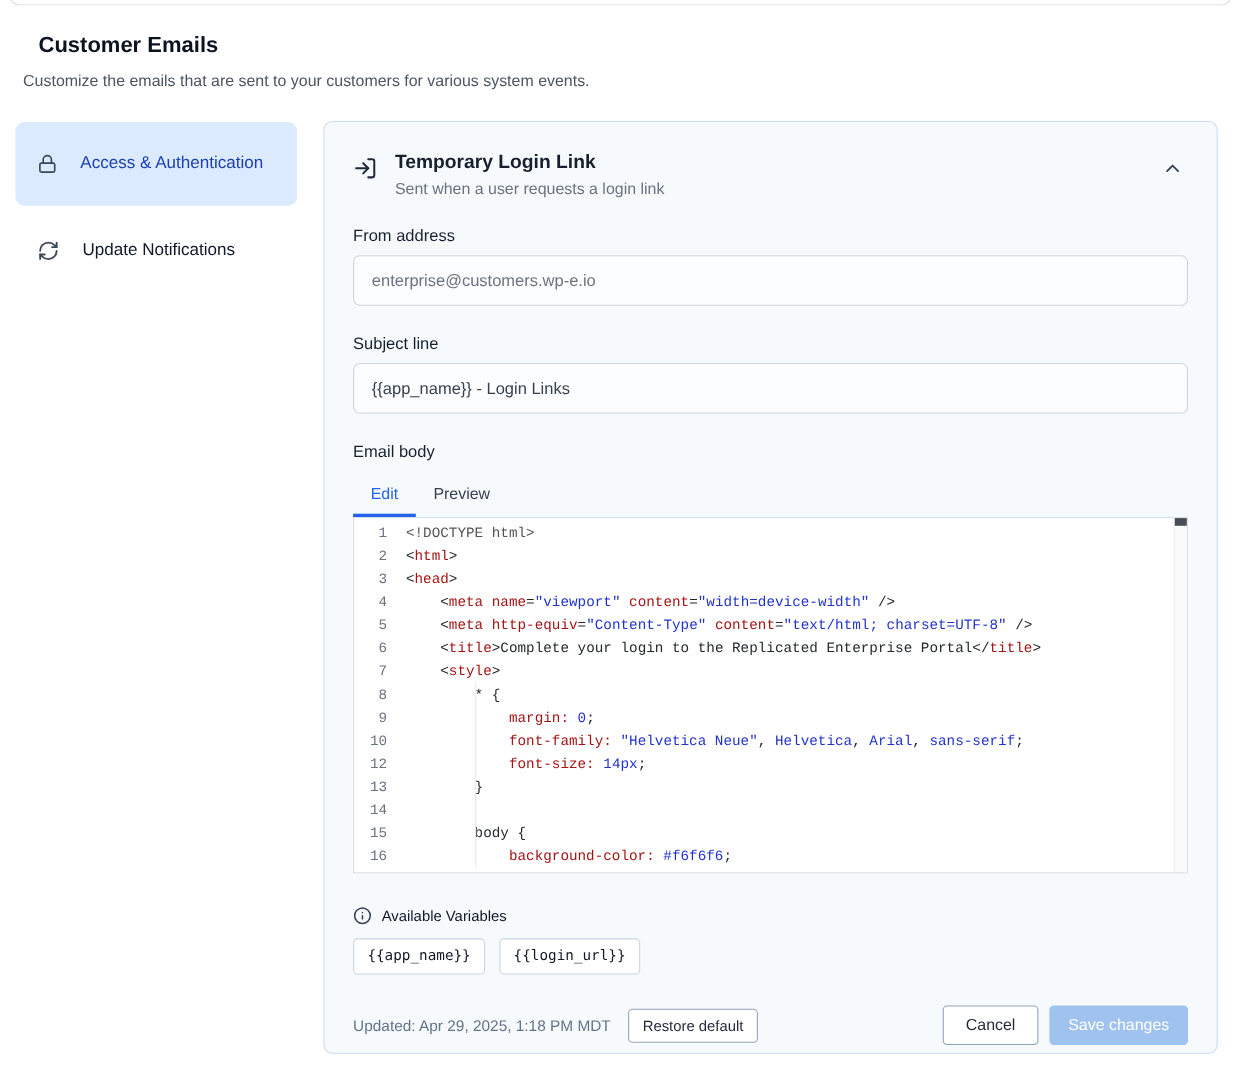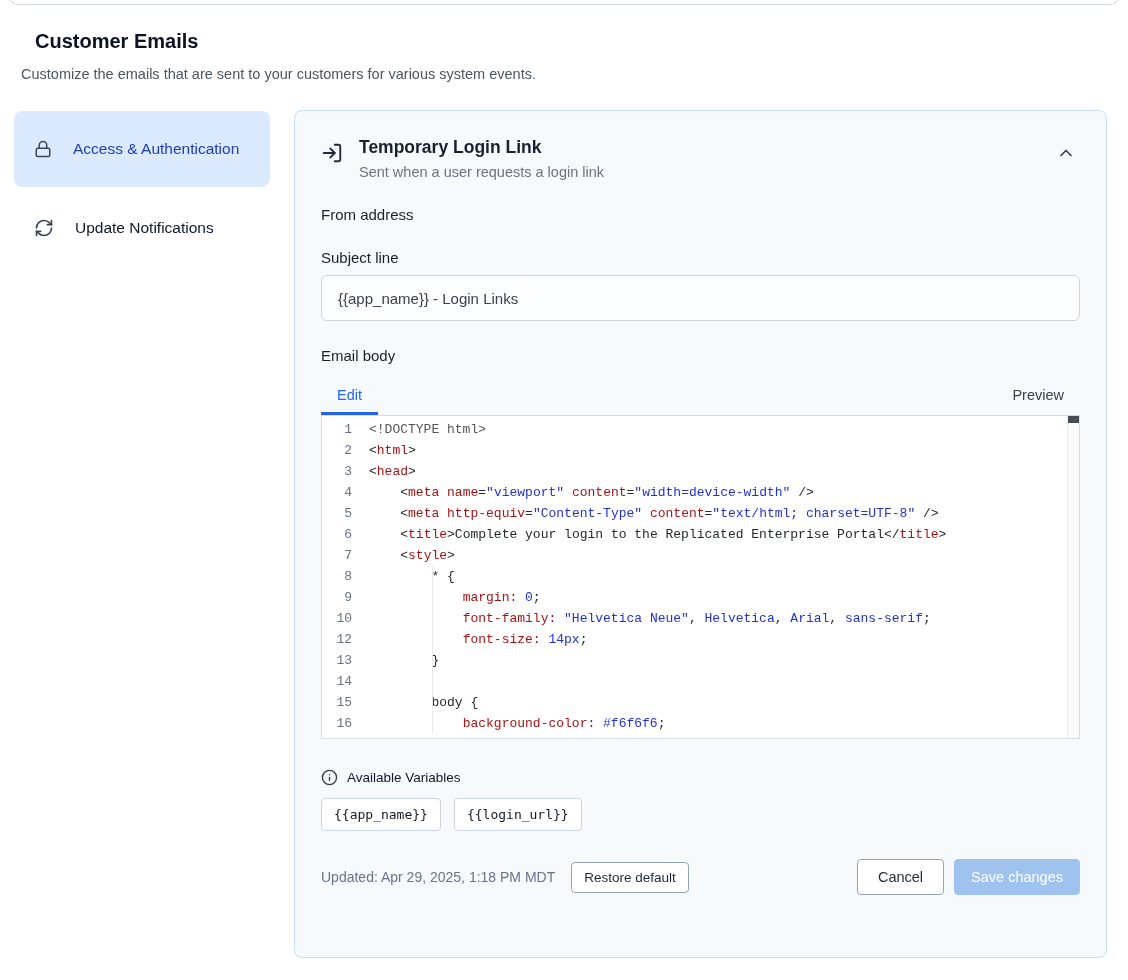--- a/index.html
+++ b/index.html
@@ -41,21 +41,21 @@
 
   .field-label { display: block; font-size: 15px; color: #16202e; margin-top: 26px; }
   .text-input {
     display: block; width: 100%; height: 46px; margin-top: 9px;
     border: 1px solid #d1d5db; border-radius: 6px; background: #fcfdfe;
     padding: 0 16px; font-size: 15px; font-family: "Liberation Sans", sans-serif;
   }
   .text-input.from { color: #6b7280; }
   .text-input.subject { color: #374151; }
 
-  .tabs { display: flex; margin-top: 12px; justify-content: space-between; }
+  .tabs { display: flex; margin-top: 12px; }
   .tab { padding: 11px 16px 9px; font-size: 14.5px; color: #374151; cursor: pointer; border-bottom: 3px solid transparent; }
   .tab.active { color: #2563eb; border-bottom-color: #2563eb; }
 
   
   .editor { position: relative; height: 324px; background: #fff; border: 1px solid #d8dee6; overflow: hidden; padding-top: 3px; }
   .code-line { position: relative; height: 21px; line-height: 21px; white-space: pre; font-family: Liberation Mono, monospace; font-size: 13px; color: #24292e; }
   .code-line.guide::before { content: ""; position: absolute; left: 110px; top: 0; bottom: 0; width: 1px; background: #e7e9ec; }
   .ln { display: inline-block; width: 30px; text-align: right; color: #6b7280; }
   .code { margin-left: 17px; }
   .tok-meta { color: #555555; }
@@ -132,20 +132,21 @@
     <button class="chev-btn">
       <span>
         <svg width="20" height="20" viewBox="0 0 24 24" fill="none" stroke="currentColor" stroke-width="2" stroke-linecap="round" stroke-linejoin="round">
             <polyline points="6 15 12 9 18 15"></polyline>
           </svg>
       </span>
     </button>
   </div>
 
   <label class="field-label">From address</label>
+  <input class="text-input from" type="text" value="enterprise@customers.wp-e.io" style="">
 
   <label class="field-label">Subject line</label>
   <input class="text-input subject" type="text" value="{{app_name}} - Login Links" style="">
 
   <div class="field-label">Email body</div>
 
   <div class="tabs">
     <div class="tab active">Edit</div>
     <div class="tab">Preview</div>
   </div>

